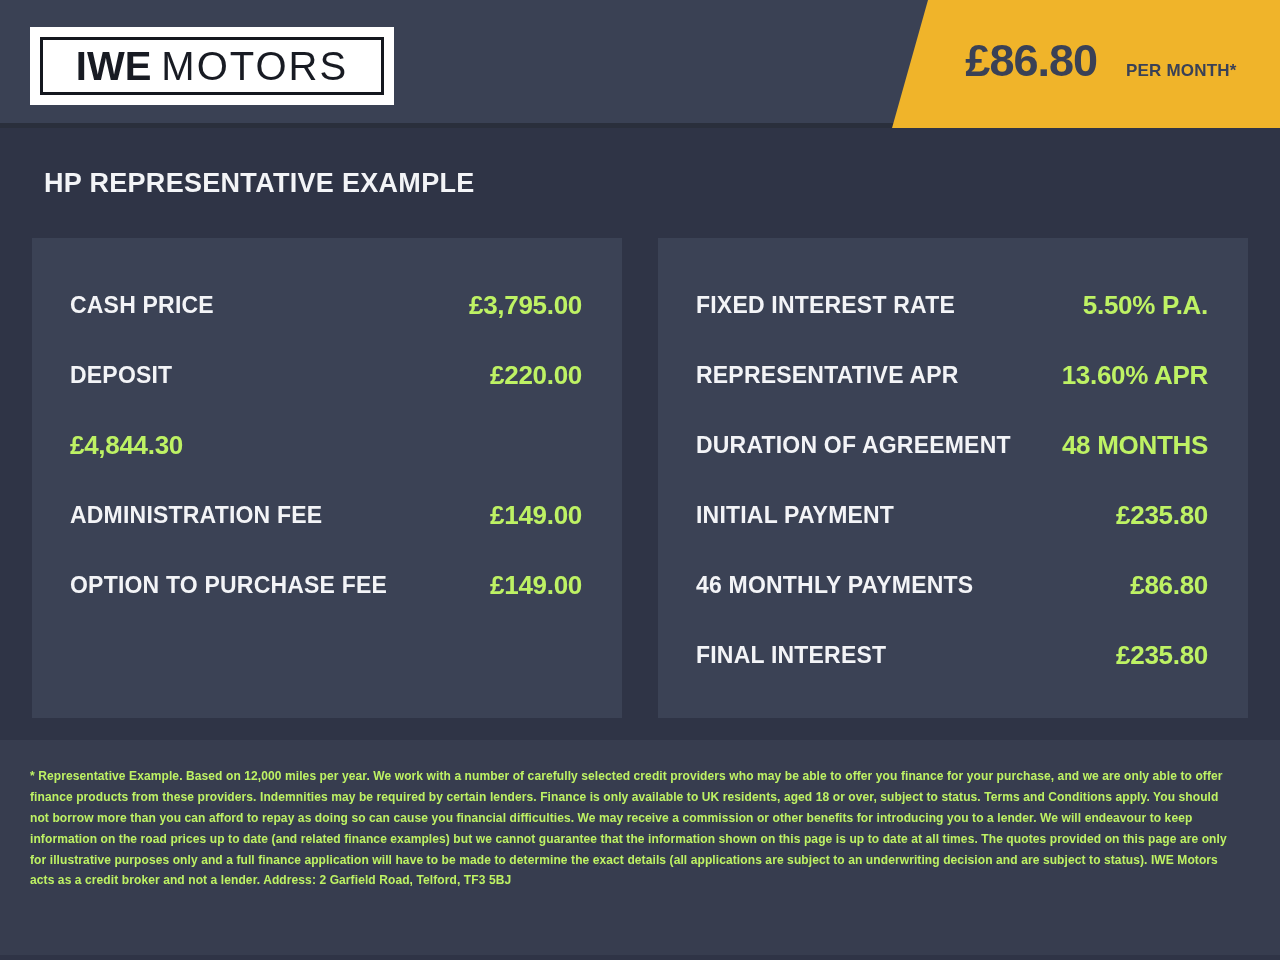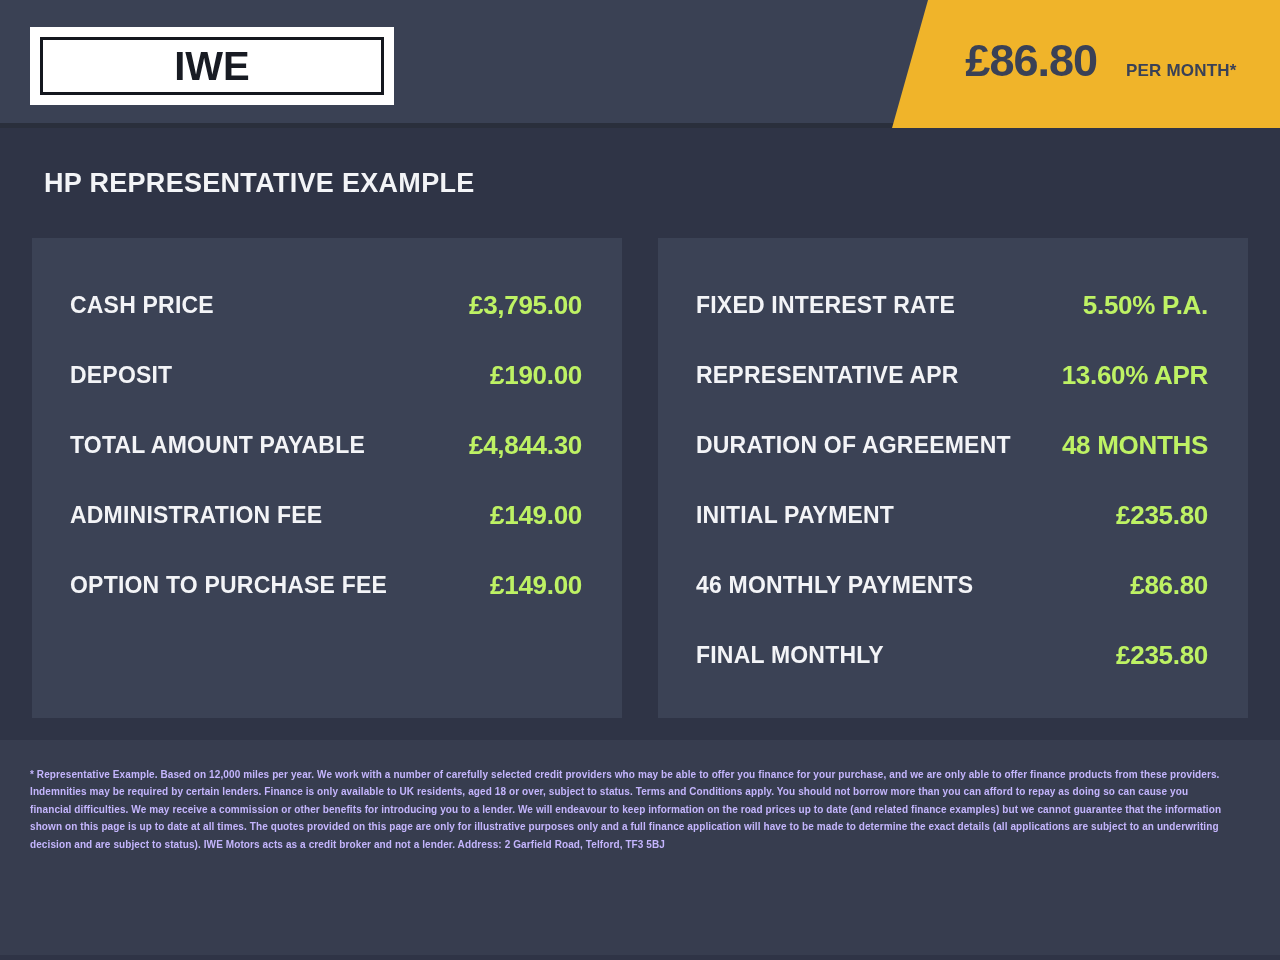--- a/index.html
+++ b/index.html
@@ -123,58 +123,58 @@
   }
 
   
   .footer {
     width: 1280px;
     height: 215px;
     background: #373d4f;
     padding: 26px 48px 0 30px;
   }
   .disclaimer {
-    font-size: 10px;
-    font-weight: 700;
-    color: #c4b5fd;
+    font-size: 12px;
+    font-weight: 700;
+    color: #bef264;
     line-height: 1.74;
     letter-spacing: 0.1px;
   }
 </style>
 </head>
 <body>
 
 <div class="header">
   <div class="logo-box">
     <div class="logo-border">
       <span class="brand-bold">IWE</span>
+      <span class="brand-rest">MOTORS</span>
     </div>
   </div>
   <div class="price-banner">
     <span class="amount">£86.80</span>
     <span class="period">PER MONTH*</span>
   </div>
 </div>
 
 <div class="main">
   <div class="page-title">HP REPRESENTATIVE EXAMPLE</div>
 
   <div class="panels">
 
     <div class="panel">
       <div class="finance-row">
         <span class="row-label">CASH PRICE</span>
         <span class="row-value">£3,795.00</span>
       </div>
       <div class="finance-row">
         <span class="row-label">DEPOSIT</span>
-        <span class="row-value">£190.00</span>
-      </div>
-      <div class="finance-row">
-        <span class="row-label">TOTAL AMOUNT PAYABLE</span>
+        <span class="row-value">£220.00</span>
+      </div>
+      <div class="finance-row">
         <span class="row-value">£4,844.30</span>
       </div>
       <div class="finance-row">
         <span class="row-label">ADMINISTRATION FEE</span>
         <span class="row-value">£149.00</span>
       </div>
       <div class="finance-row">
         <span class="row-label">OPTION TO PURCHASE FEE</span>
         <span class="row-value">£149.00</span>
       </div>
@@ -195,21 +195,21 @@
       </div>
       <div class="finance-row">
         <span class="row-label">INITIAL PAYMENT</span>
         <span class="row-value">£235.80</span>
       </div>
       <div class="finance-row">
         <span class="row-label">46 MONTHLY PAYMENTS</span>
         <span class="row-value">£86.80</span>
       </div>
       <div class="finance-row">
-        <span class="row-label">FINAL MONTHLY</span>
+        <span class="row-label">FINAL INTEREST</span>
         <span class="row-value">£235.80</span>
       </div>
     </div>
 
   </div>
 </div>
 
 <div class="footer">
   <p class="disclaimer">* Representative Example. Based on 12,000 miles per year. We work with a number of carefully selected credit providers who may be able to offer you finance for your purchase, and we are only able to offer finance products from these providers. Indemnities may be required by certain lenders. Finance is only available to UK residents, aged 18 or over, subject to status. Terms and Conditions apply. You should not borrow more than you can afford to repay as doing so can cause you financial difficulties. We may receive a commission or other benefits for introducing you to a lender. We will endeavour to keep information on the road prices up to date (and related finance examples) but we cannot guarantee that the information shown on this page is up to date at all times. The quotes provided on this page are only for illustrative purposes only and a full finance application will have to be made to determine the exact details (all applications are subject to an underwriting decision and are subject to status). IWE Motors acts as a credit broker and not a lender. Address: 2 Garfield Road, Telford, TF3 5BJ</p>
 </div>

